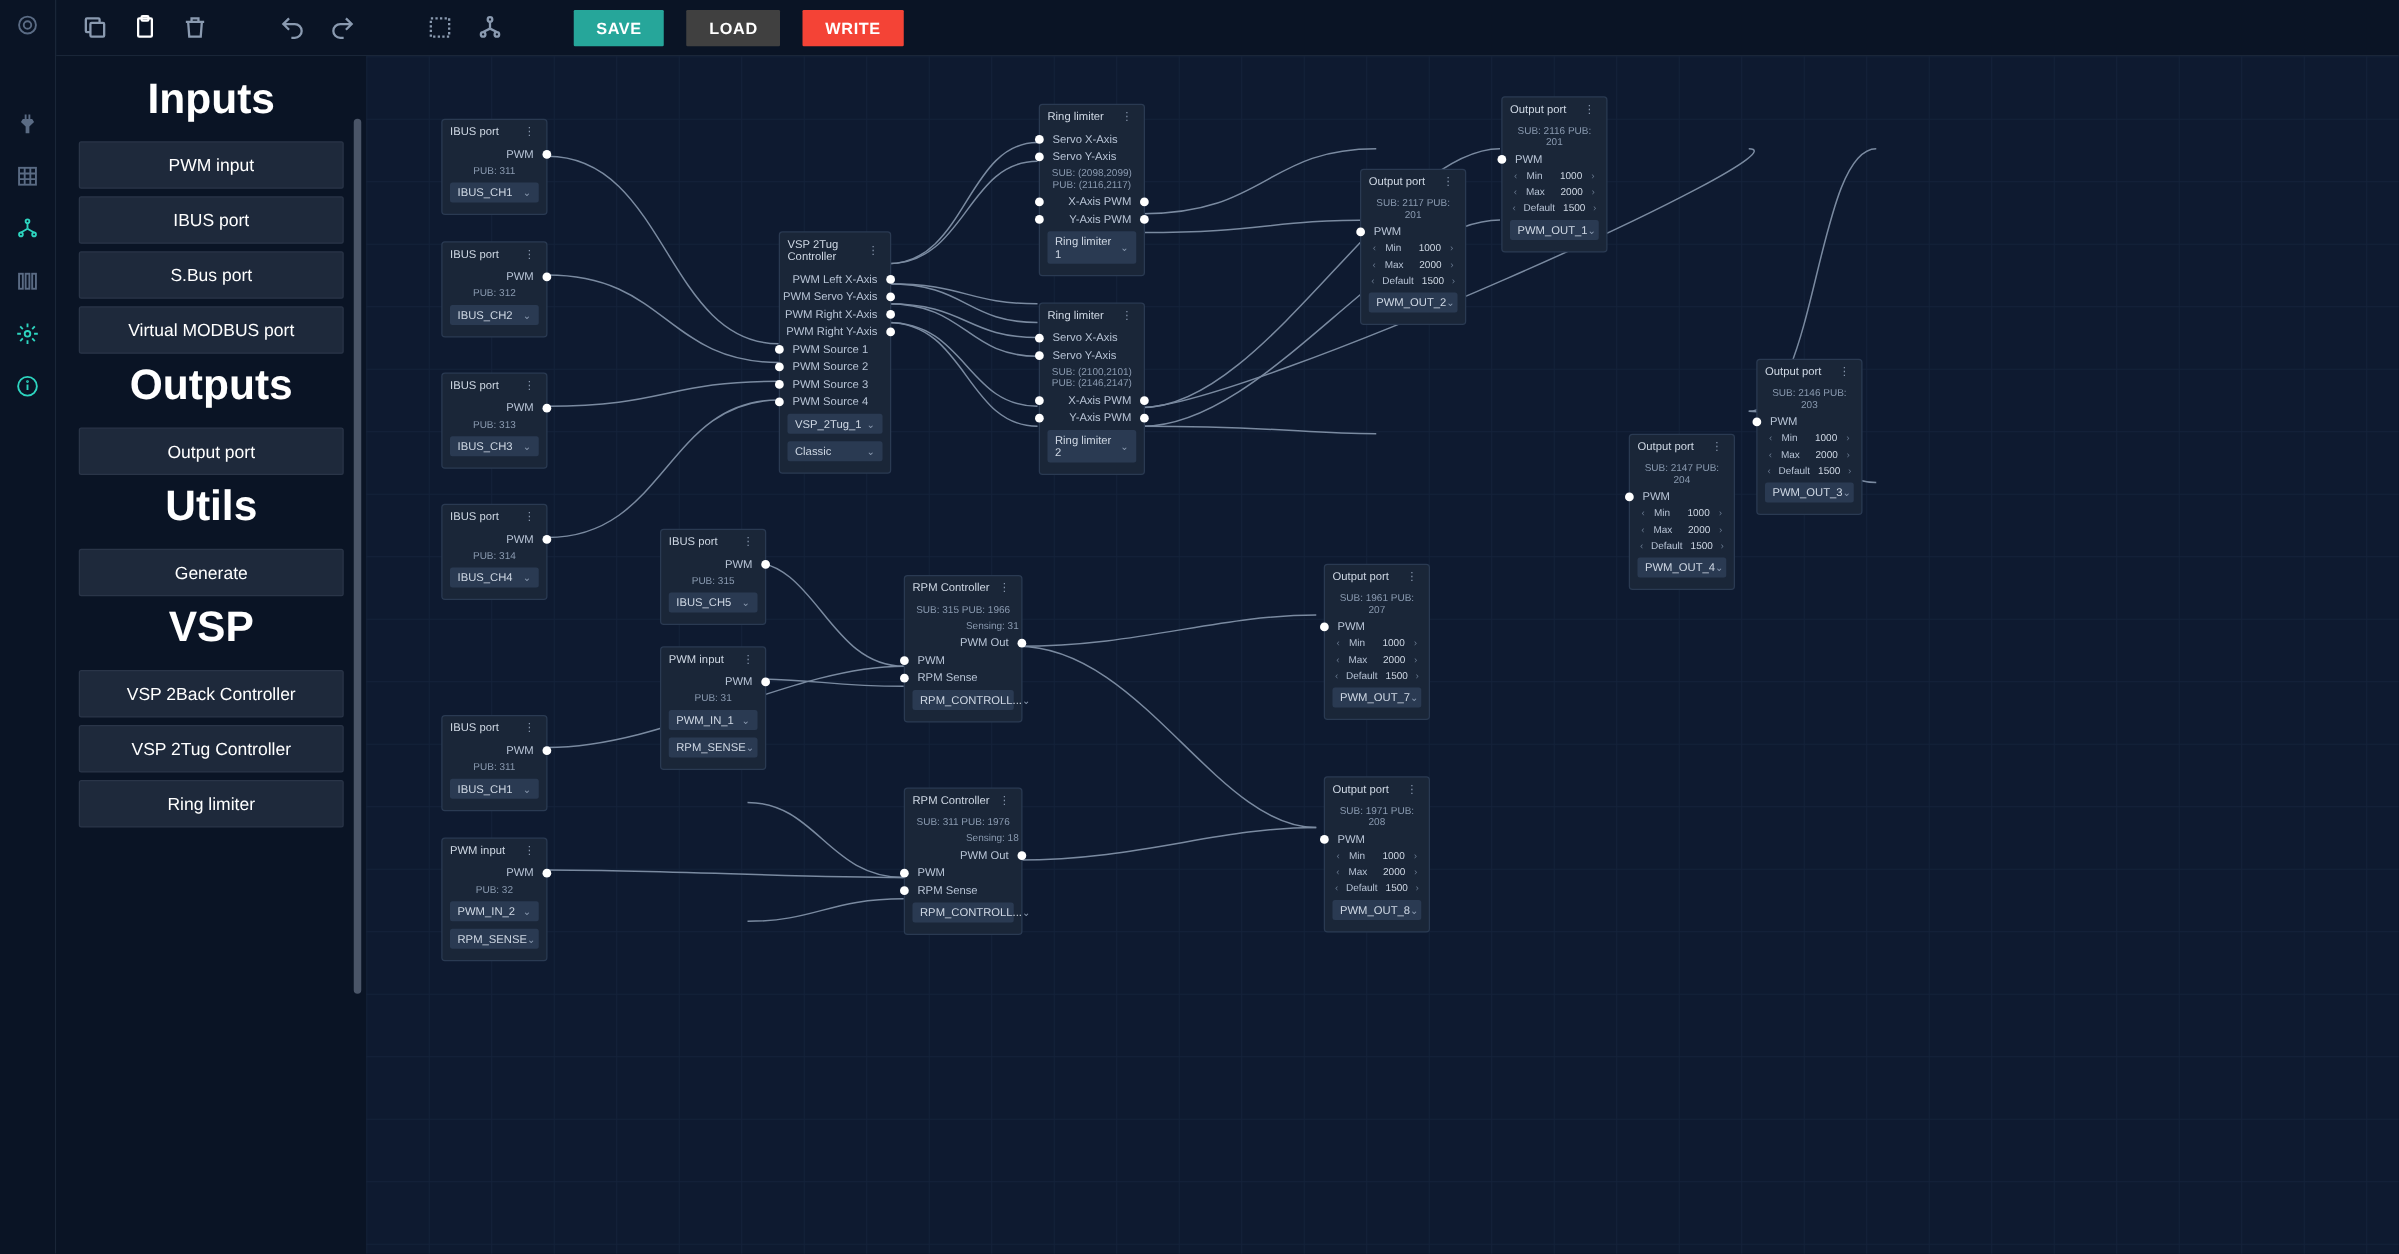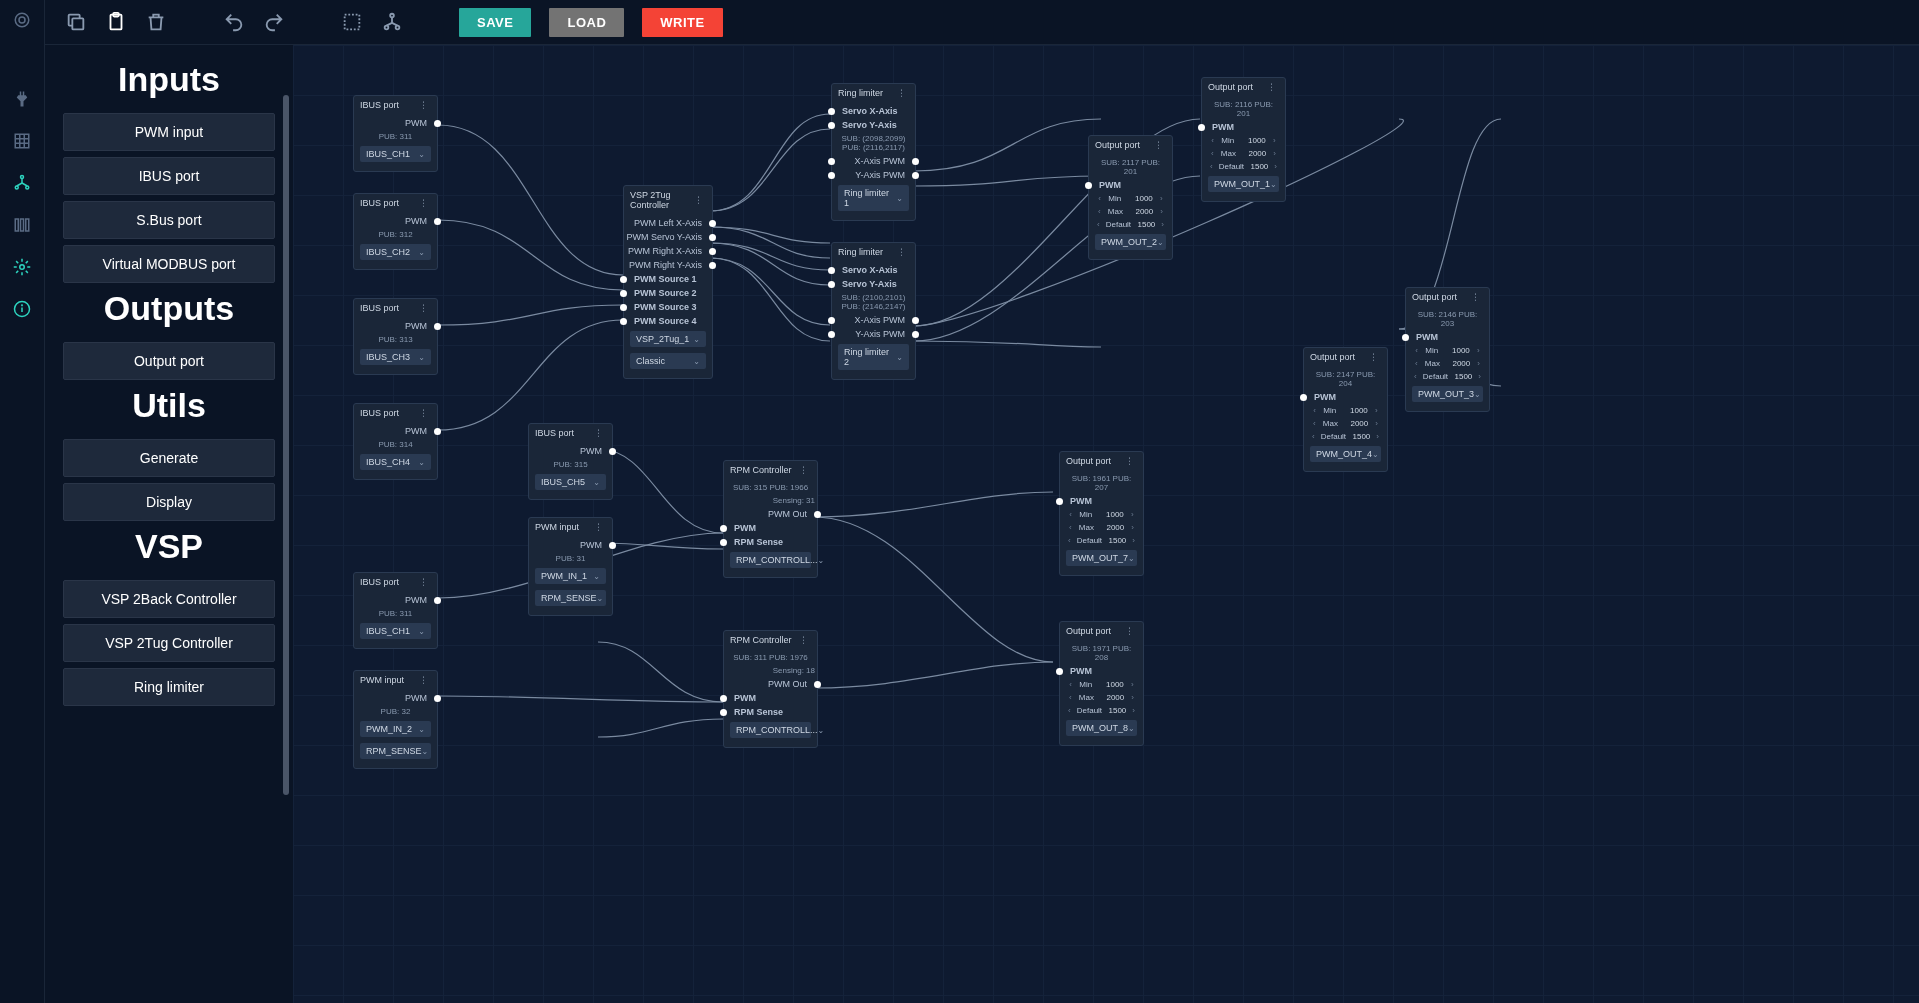--- a/index.html
+++ b/index.html
@@ -47,21 +47,21 @@
   padding: 7px 18px;
   border-radius: 1px;
   font-weight: 600;
   font-size: 13px;
   letter-spacing: 0.5px;
   cursor: pointer;
   border: none;
   color: #fff;
 }
 .btn-save { background: #26a69a; }
-.btn-load { background: #737373; text-align: center; }
+.btn-load { background: #404040; text-align: center; }
 .btn-write { background: #f44336; }
 .content { flex: 1; display: flex; position: relative; }
 .sidebar {
   width: 248px;
   background: #0a1425;
   padding: 15px 10px;
   overflow-y: auto;
   position: relative;
 }
 .scrollbar-track {
@@ -117,21 +117,21 @@
 .node-body { padding: 2px 0 6px 0; }
 .port-row {
   display: flex;
   justify-content: flex-end;
   align-items: center;
   padding: 2px 0;
   position: relative;
   font-size: 9px;
   color: #b8c4d6;
 }
-.port-row.left { justify-content: flex-start; font-weight: bold; }
+.port-row.left { justify-content: flex-start; }
 .port-label-r { padding-right: 10px; text-align: right; }
 .port-label-l { padding-left: 10px; text-align: left; }
 .port-dot {
   width: 7px; height: 7px; border-radius: 50%; background: #fff;
   position: absolute;
 }
 .port-dot.right { right: -4px; }
 .port-dot.left { left: -4px; }
 .pub-row { text-align: center; padding: 2px 8px; font-size: 8px; color: #8a9ab0; }
 .pub-row.center { text-align: center; }
@@ -282,21 +282,20 @@
         <div id="palette-container">
             <div class="section-title">Inputs</div>
             <div class="palette-item">PWM input</div>
             <div class="palette-item">IBUS port</div>
             <div class="palette-item">S.Bus port</div>
             <div class="palette-item">Virtual MODBUS port</div>
             <div class="section-title">Outputs</div>
             <div class="palette-item">Output port</div>
             <div class="section-title">Utils</div>
             <div class="palette-item">Generate</div>
-            <div class="palette-item">Display</div>
             <div class="section-title">VSP</div>
             <div class="palette-item">VSP 2Back Controller</div>
             <div class="palette-item">VSP 2Tug Controller</div>
             <div class="palette-item">Ring limiter</div>
           </div>
         <div class="scrollbar-track">
             <div class="scrollbar-thumb"></div>
           </div>
       </div>
 

